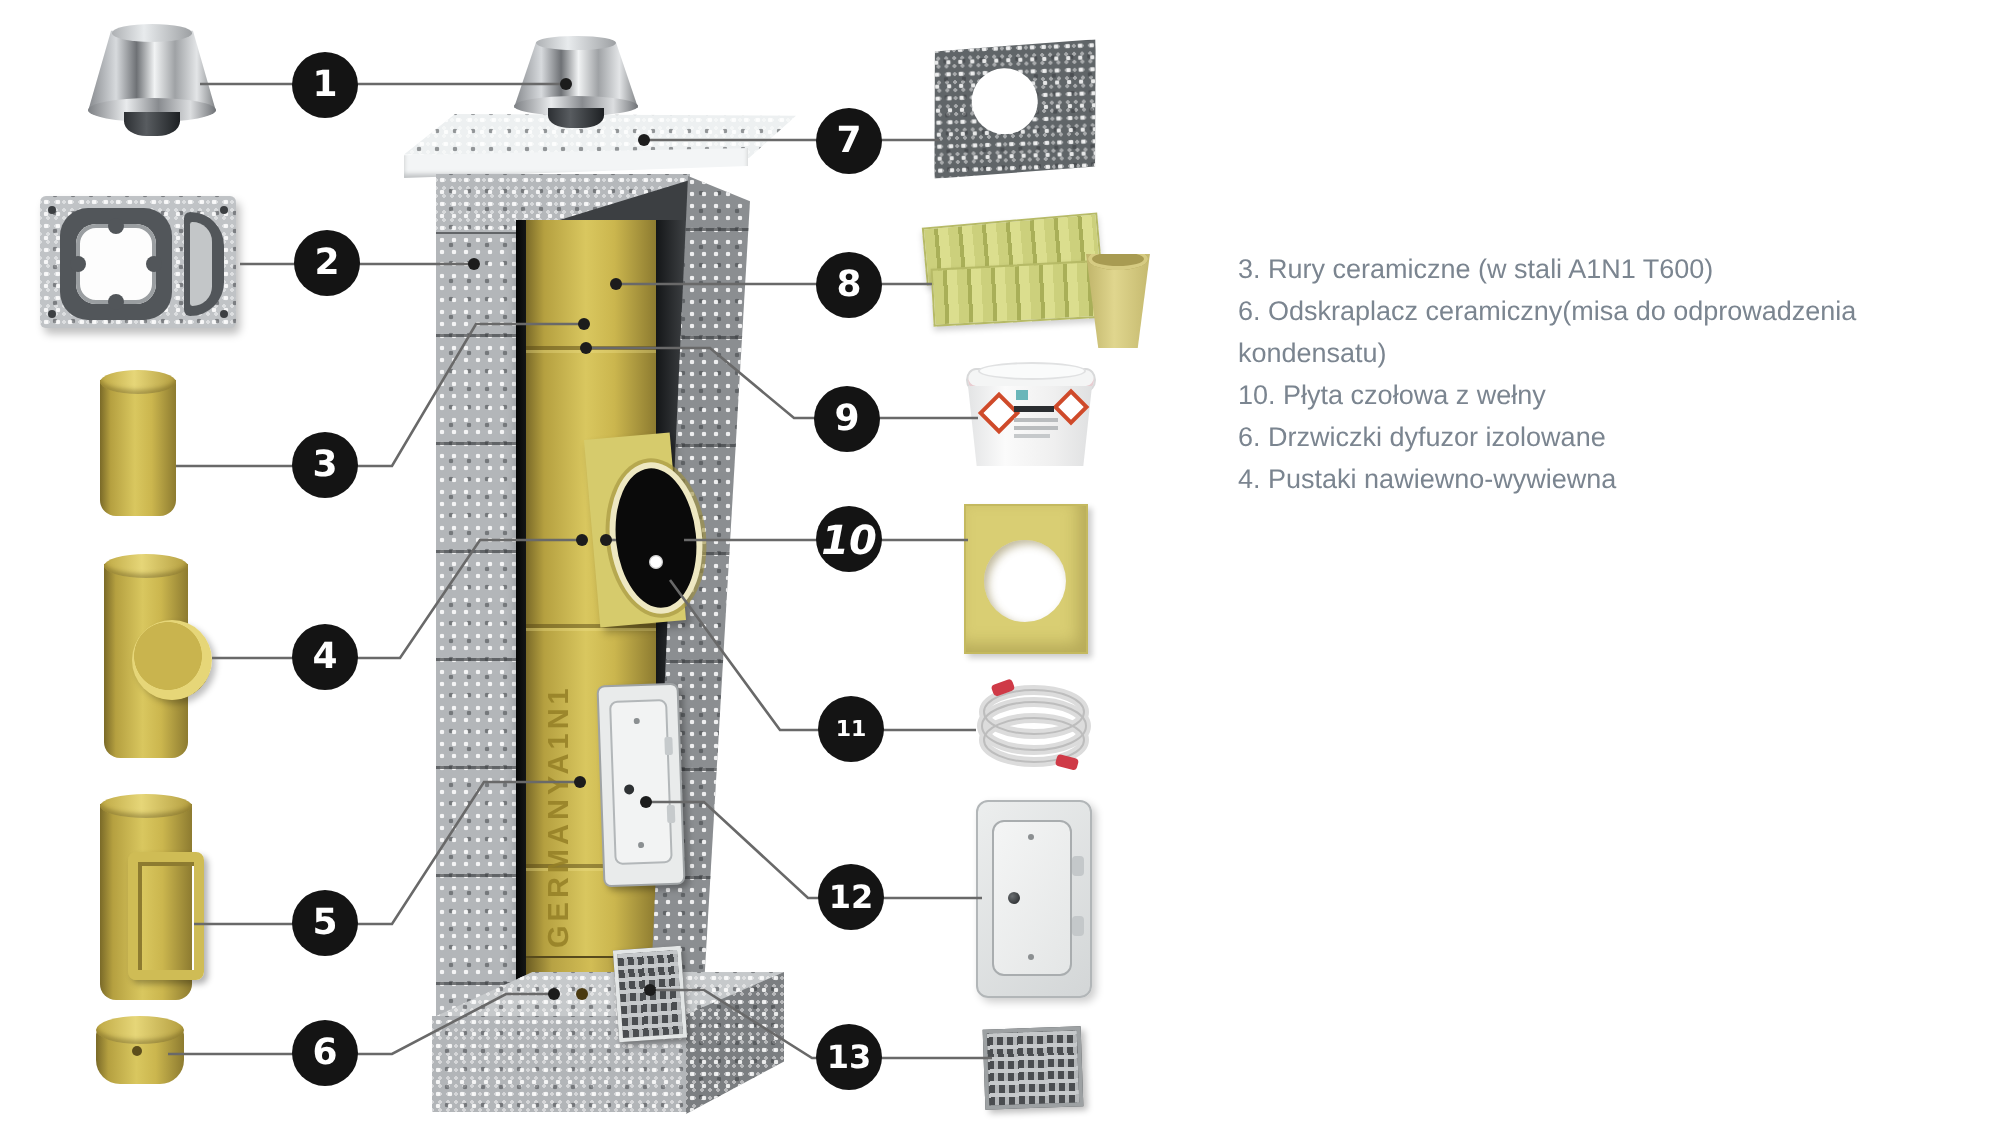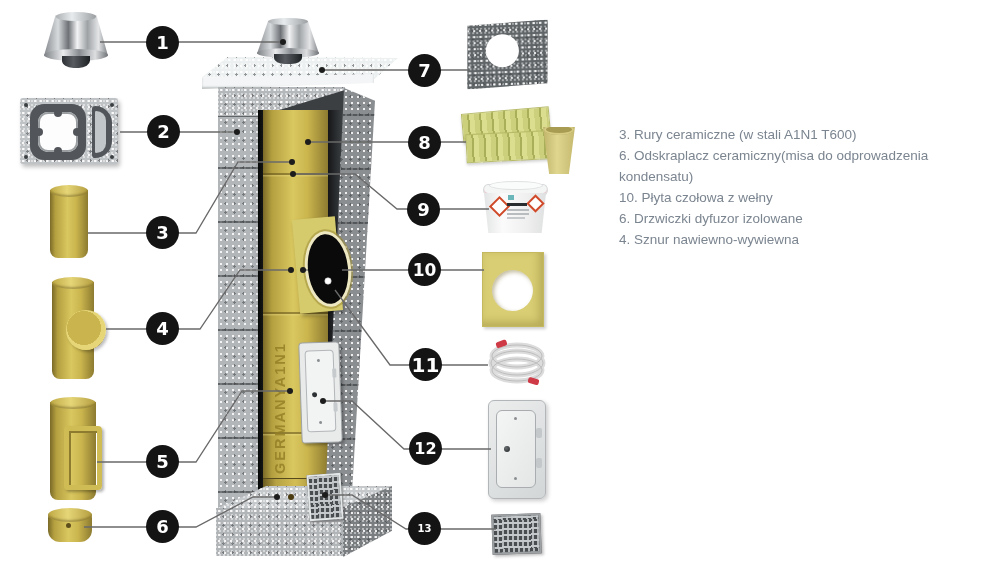--- a/index.html
+++ b/index.html
@@ -281,26 +281,26 @@
 
   <div class="callout" style="left:146px;top:26px;">1</div>
   <div class="callout" style="left:147px;top:115px;">2</div>
   <div class="callout" style="left:146px;top:216px;">3</div>
   <div class="callout" style="left:146px;top:312px;">4</div>
   <div class="callout" style="left:146px;top:445px;">5</div>
   <div class="callout" style="left:146px;top:510px;">6</div>
   <div class="callout" style="left:408px;top:54px;">7</div>
   <div class="callout" style="left:408px;top:126px;">8</div>
   <div class="callout" style="left:407px;top:193px;">9</div>
-  <div class="callout" style="left:408px;top:253px;font-size:17px;">10</div>
-  <div class="callout" style="left:409px;top:348px;font-size:20px;">11</div>
+  <div class="callout" style="left:408px;top:253px;font-size:20px;font-style:italic;">10</div>
+  <div class="callout" style="left:409px;top:348px;font-size:11px;">11</div>
   <div class="callout" style="left:409px;top:432px;font-size:16px;">12</div>
-  <div class="callout" style="left:408px;top:512px;font-size:10px;">13</div>
+  <div class="callout" style="left:408px;top:512px;font-size:16px;">13</div>
 
   <div class="legend">
     <div><span>3.</span> <span>Rury ceramiczne (w stali A1N1 T600)</span></div>
     <div><span>6.</span> <span>Odskraplacz ceramiczny(misa do odprowadzenia kondensatu)</span></div>
     <div><span>10.</span> <span>Płyta czołowa z wełny</span></div>
     <div><span>6.</span> <span>Drzwiczki dyfuzor izolowane</span></div>
-    <div><span>4.</span> <span>Sznur nawiewno-wywiewna</span></div>
+    <div><span>4.</span> <span>Pustaki nawiewno-wywiewna</span></div>
   </div>
 
 </div>
 
 </body></html>

